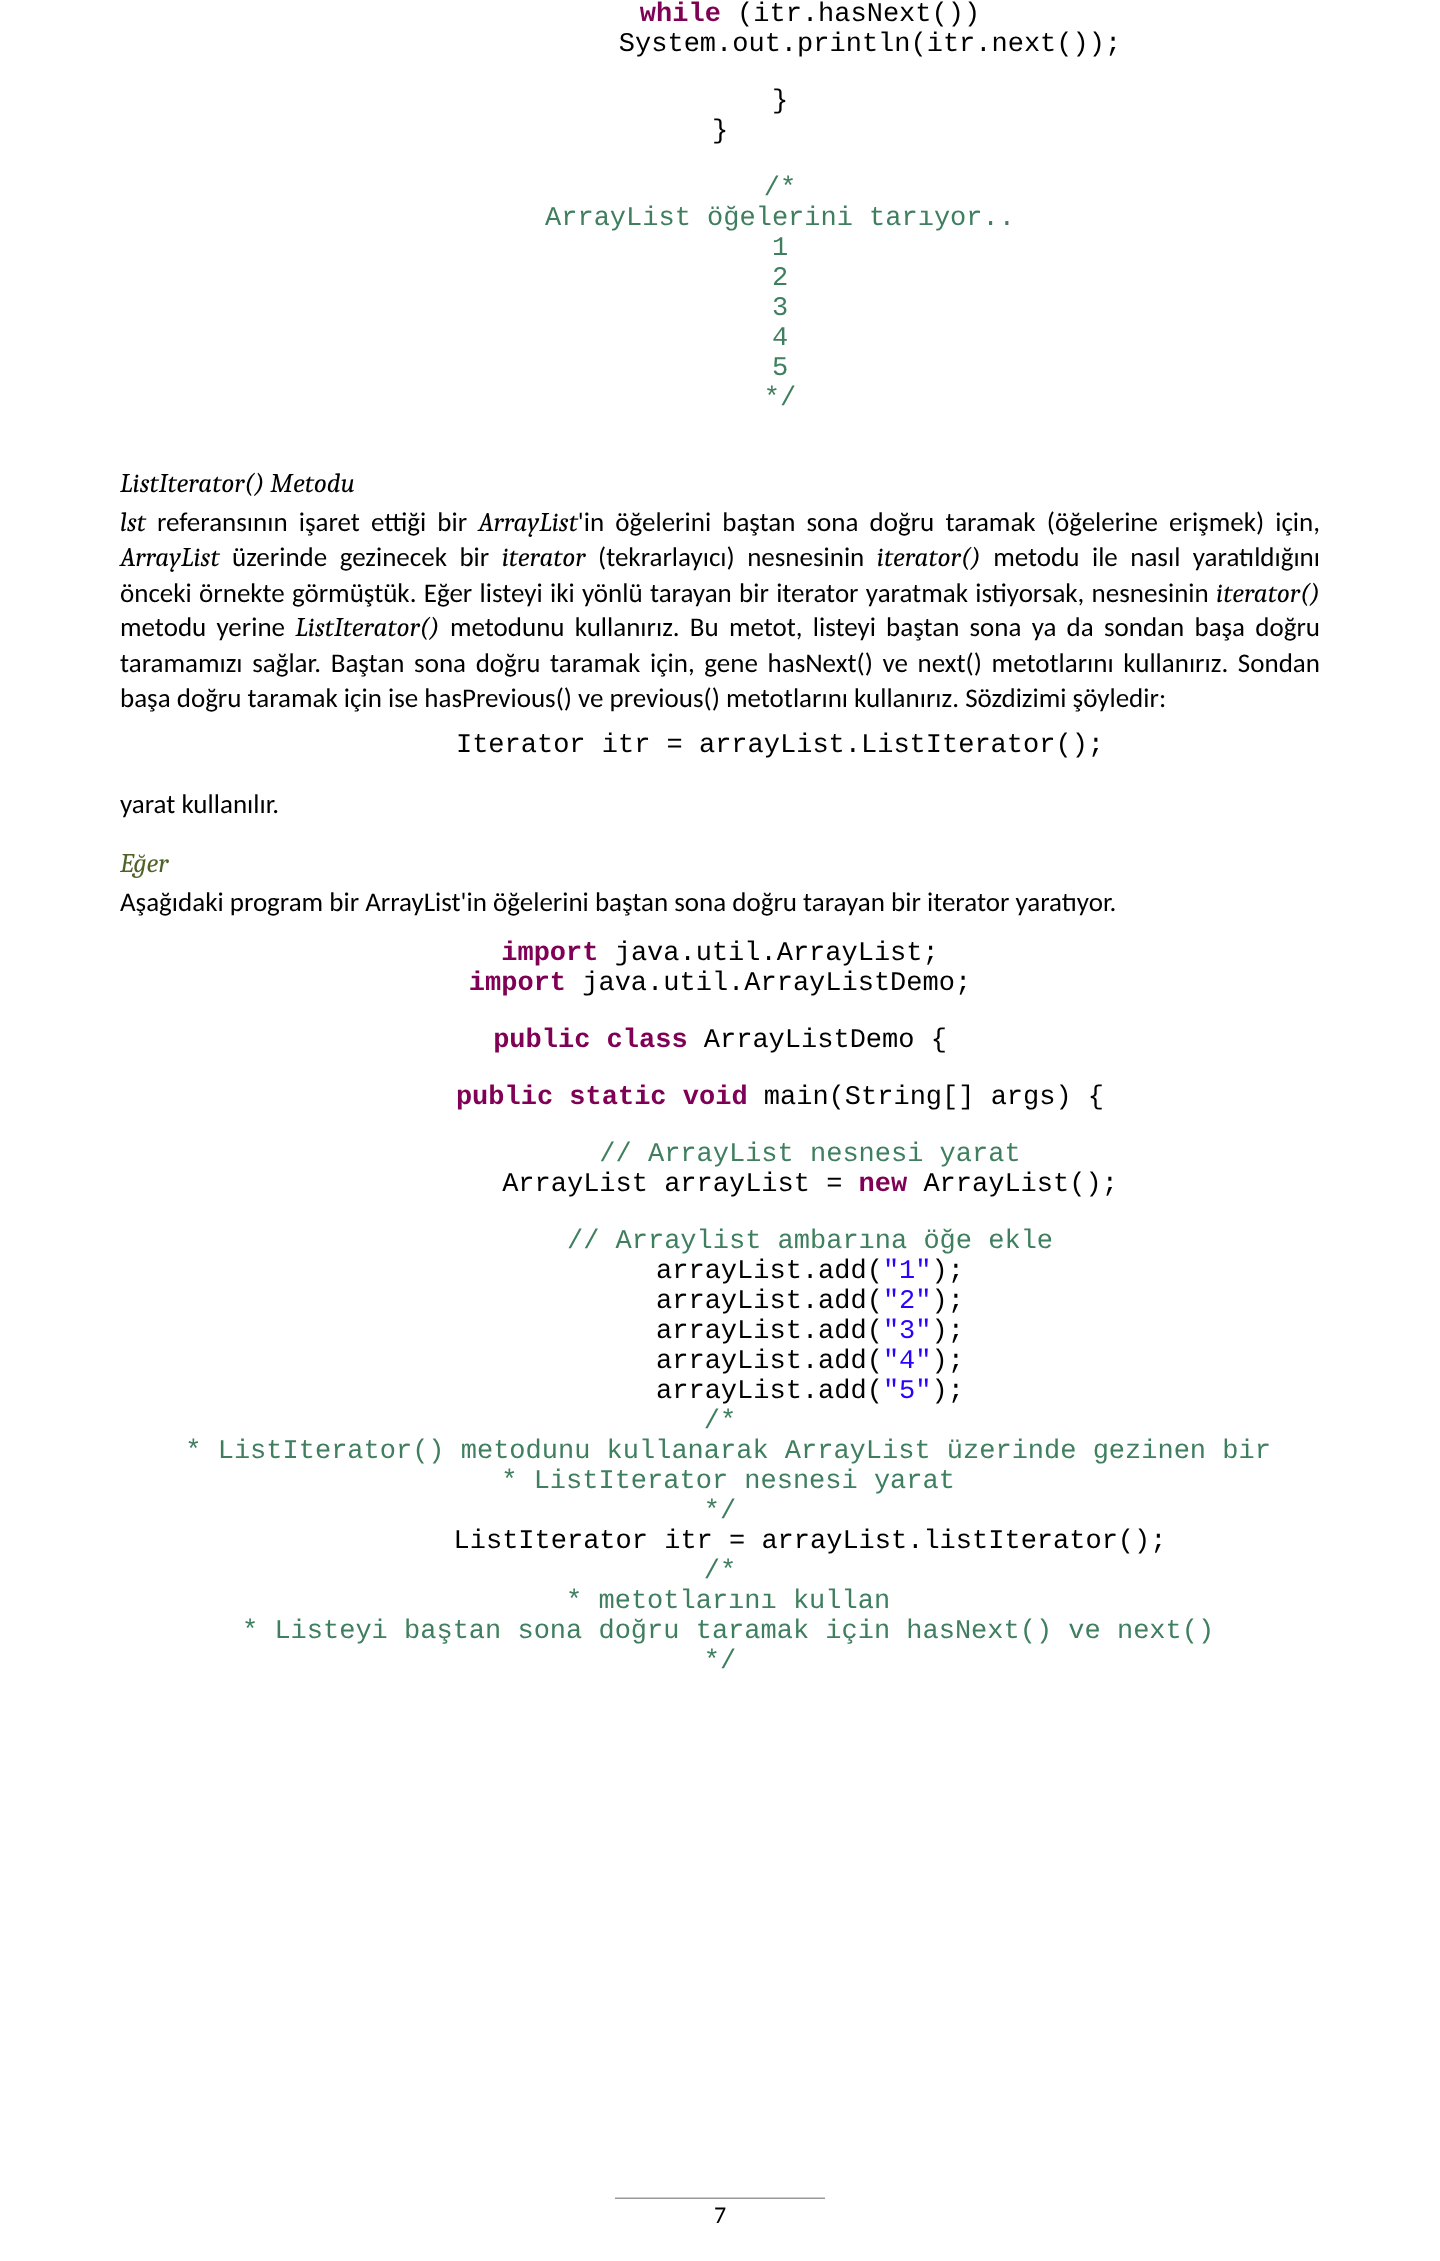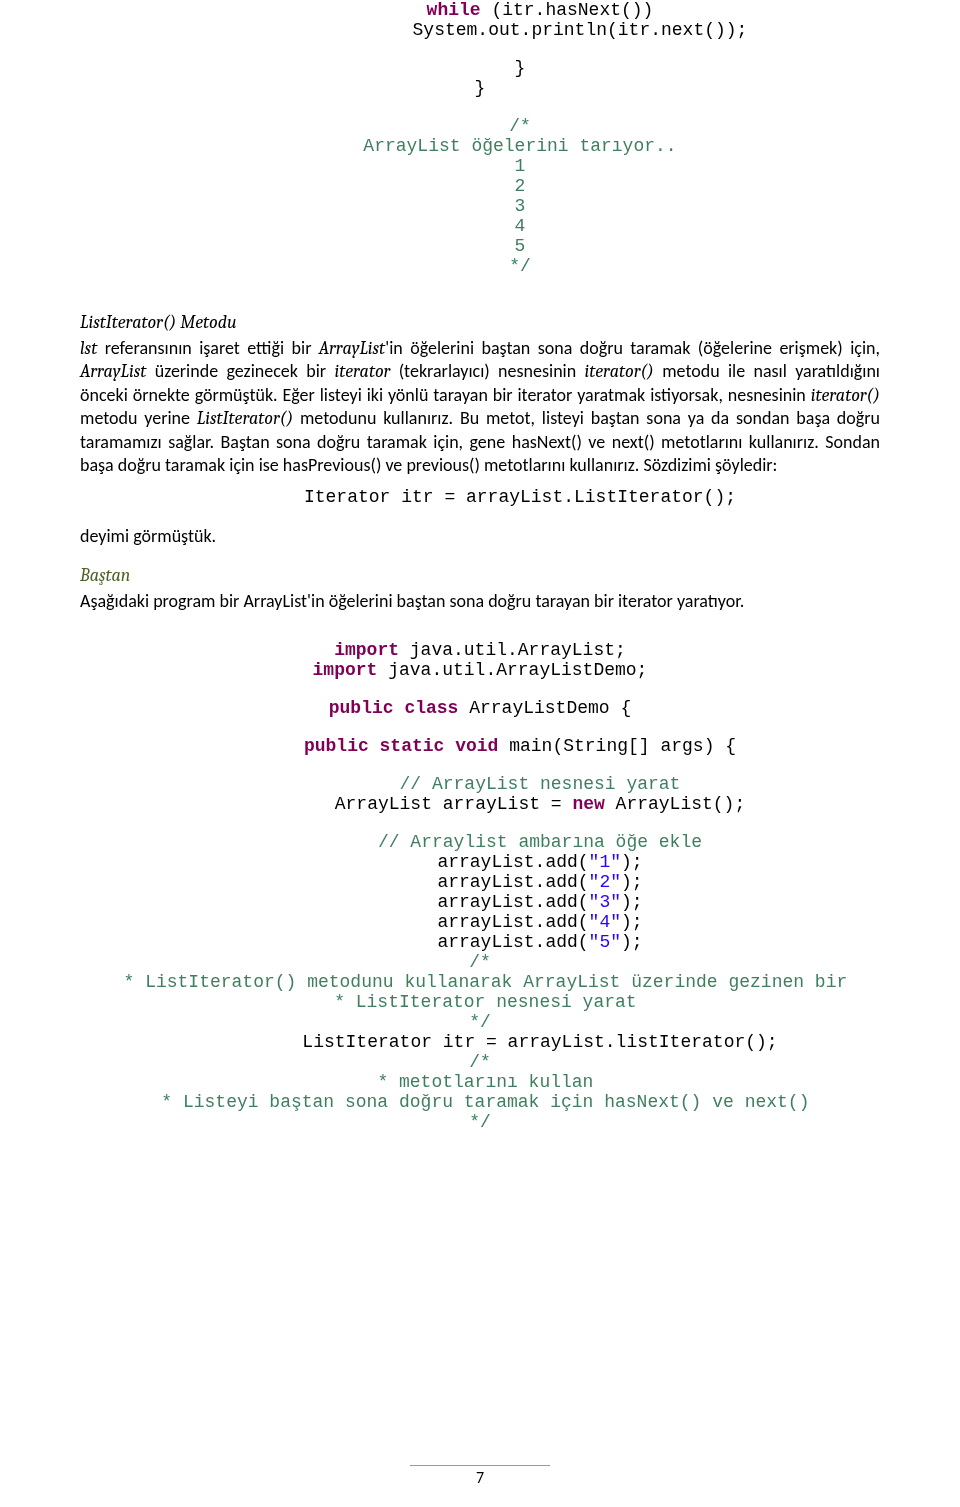--- a/index.html
+++ b/index.html
@@ -56,26 +56,26 @@
 </div>
 
 <div class="heading">ListIterator() Metodu</div>
 
 <div class="para" style="text-align:justify;">
   <span class="it">lst</span><span> referansının işaret ettiği bir </span><span class="it">ArrayList</span><span>'in öğelerini baştan sona doğru taramak (öğelerine erişmek) için, </span><span class="it">ArrayList</span><span> üzerinde gezinecek bir </span><span class="it">iterator</span><span> (tekrarlayıcı) nesnesinin </span><span class="it">iterator()</span><span> metodu ile nasıl yaratıldığını önceki örnekte görmüştük. Eğer listeyi iki yönlü tarayan bir iterator yaratmak istiyorsak, nesnesinin </span><span class="it">iterator()</span><span> metodu yerine </span><span class="it">ListIterator()</span><span> metodunu kullanırız. Bu metot, listeyi baştan sona ya da sondan başa doğru taramamızı sağlar. Baştan sona doğru taramak için, gene hasNext() ve next() metotlarını kullanırız. Sondan başa doğru taramak için ise hasPrevious() ve previous() metotlarını kullanırız. Sözdizimi şöyledir:</span>
 </div>
 
 <div class="mono block2" style="margin-top:10px;">Iterator itr = arrayList.ListIterator();</div>
 
-<div style="margin-top:18px;">deyimi görmüştük.</div>
+<div style="margin-top:18px;">yarat kullanılır.</div>
 
-<div style="margin-top:18px;" class="ornek">Baştan</div>
+<div style="margin-top:18px;" class="ornek">Eğer</div>
 <div class="para">Aşağıdaki program bir ArrayList'in öğelerini baştan sona doğru tarayan bir iterator yaratıyor.</div>
 
-<div style="margin-top:26px;">
+<div style="margin-top:12px;">
   <div class="mono"><span class="kw">import</span><span> java.util.ArrayList;</span></div>
   <div class="mono"><span class="kw">import</span><span> java.util.ArrayListDemo;</span></div>
   <div style="height:18px"></div>
   <div class="mono"><span class="kw">public</span> <span class="kw">class</span><span> ArrayListDemo {</span></div>
   <div style="height:18px"></div>
   <div class="mono block2"><span class="kw">public</span> <span class="kw">static</span> <span class="kw">void</span><span> main(String[] args) {</span></div>
   <div style="height:18px"></div>
   <div class="mono block3 comment">// ArrayList nesnesi yarat</div>
   <div class="mono block3"><span>ArrayList arrayList = </span><span class="kw">new</span><span> ArrayList();</span></div>
   <div style="height:18px"></div>

